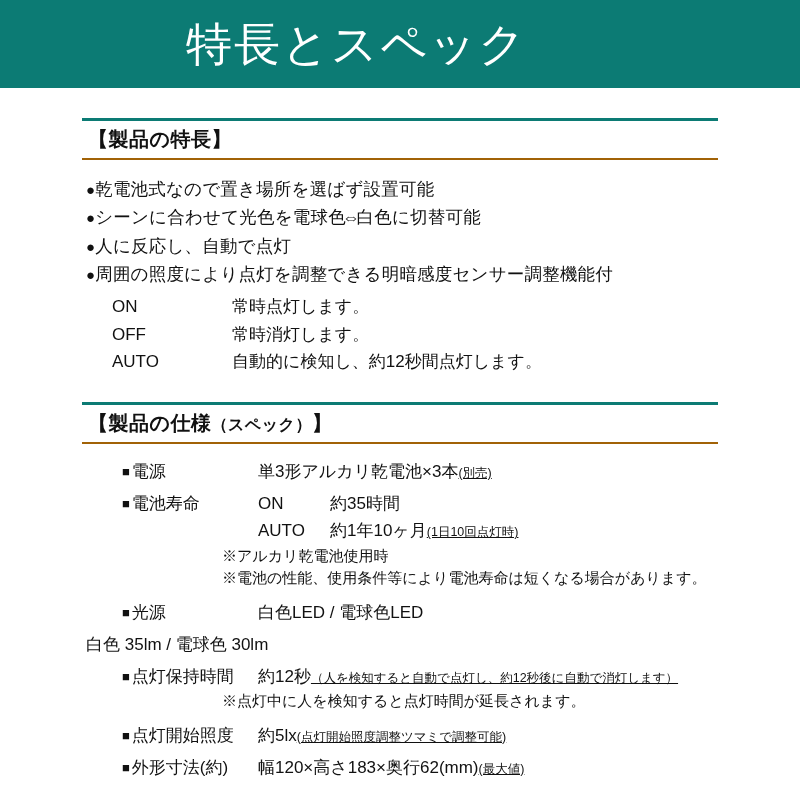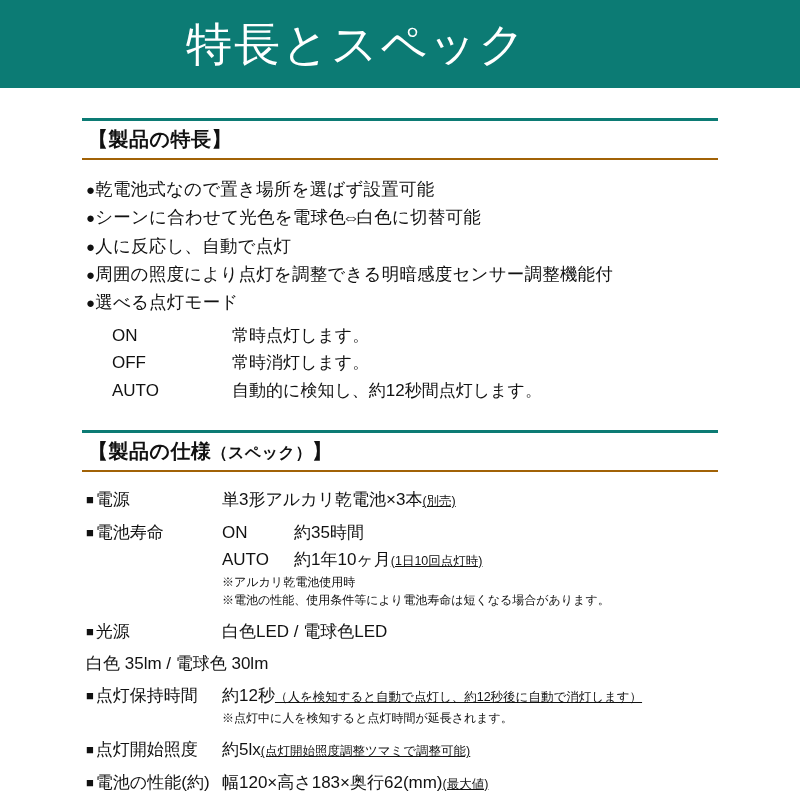--- a/index.html
+++ b/index.html
@@ -80,26 +80,27 @@
   .spec-row {
     display: flex;
     align-items: flex-start;
     font-size: 17px;
     line-height: 1.6;
   }
   .spec-label {
     width: 136px;
     flex: 0 0 136px;
     white-space: nowrap;
+    margin-left: 36px;
   }
   .spec-value { flex: 1; white-space: nowrap; }
   .sq { font-size: 13px; vertical-align: 1px; margin-right: 2px; }
   .tiny { font-size: 12.5px; text-decoration: underline; }
   .note {
-    font-size: 12px;
+    font-size: 15px;
     line-height: 1.5;
     margin-left: 136px;
   }
   .battery-sub { display: flex; }
   .battery-sub .k { width: 72px; flex: 0 0 72px; }
   .gap-s { height: 5px; }
   .gap-m { height: 9px; }
 </style>
 </head>
 <body>
@@ -118,23 +119,20 @@
       <span class="bullet-dot">●</span><span>乾電池式なので置き場所を選ばず設置可能</span>
     </div>
     <div class="feature-row">
       <span class="bullet-dot">●</span><span>シーンに合わせて光色を電球色⇔白色に切替可能</span>
     </div>
     <div class="feature-row">
       <span class="bullet-dot">●</span><span>人に反応し、自動で点灯</span>
     </div>
     <div class="feature-row">
       <span class="bullet-dot">●</span><span>周囲の照度により点灯を調整できる明暗感度センサー調整機能付</span>
-    </div>
-    <div class="feature-row">
-      <span class="bullet-dot">●</span><span>選べる点灯モード</span>
     </div>
 
     <div class="modes">
       <div class="mode-row">
         <div class="mode-name">ON</div>
         <div class="mode-desc">常時点灯します。</div>
       </div>
       <div class="mode-row">
         <div class="mode-name">OFF</div>
         <div class="mode-desc">常時消灯します。</div>
@@ -219,21 +217,21 @@
       </div>
       <div class="spec-value">
         <span>約5lx</span><span class="tiny">(点灯開始照度調整ツマミで調整可能)</span>
       </div>
     </div>
 
     <div class="gap-s"></div>
 
     <div class="spec-row">
       <div class="spec-label">
-        <span class="sq">■</span><span>電池の性能(約)</span>
+        <span class="sq">■</span><span>外形寸法(約)</span>
       </div>
       <div class="spec-value">
         <span>幅120×高さ183×奥行62(mm)</span><span class="tiny">(最大値)</span>
       </div>
     </div>
 
   </div>
 </div>
 
 </body></html>

